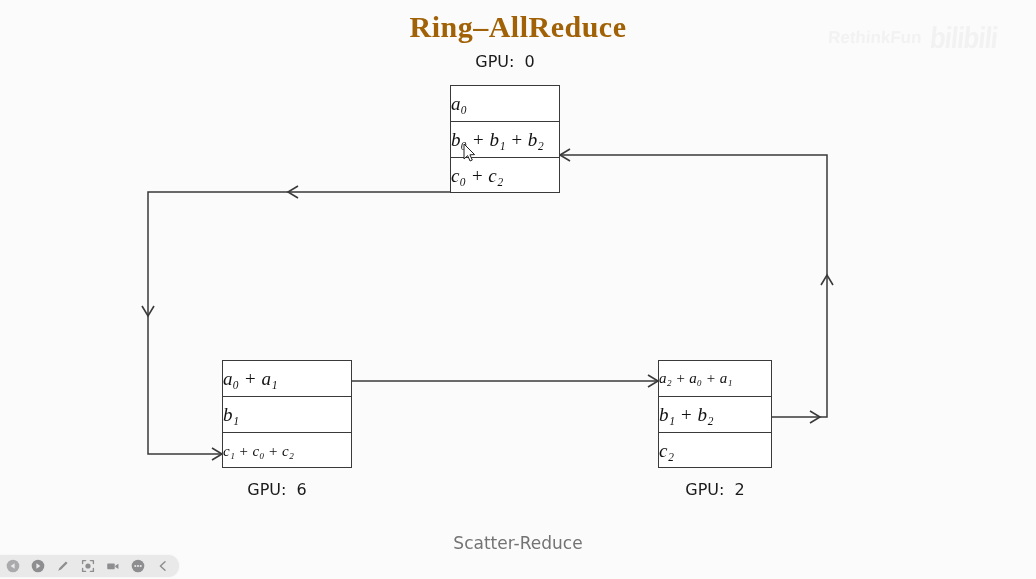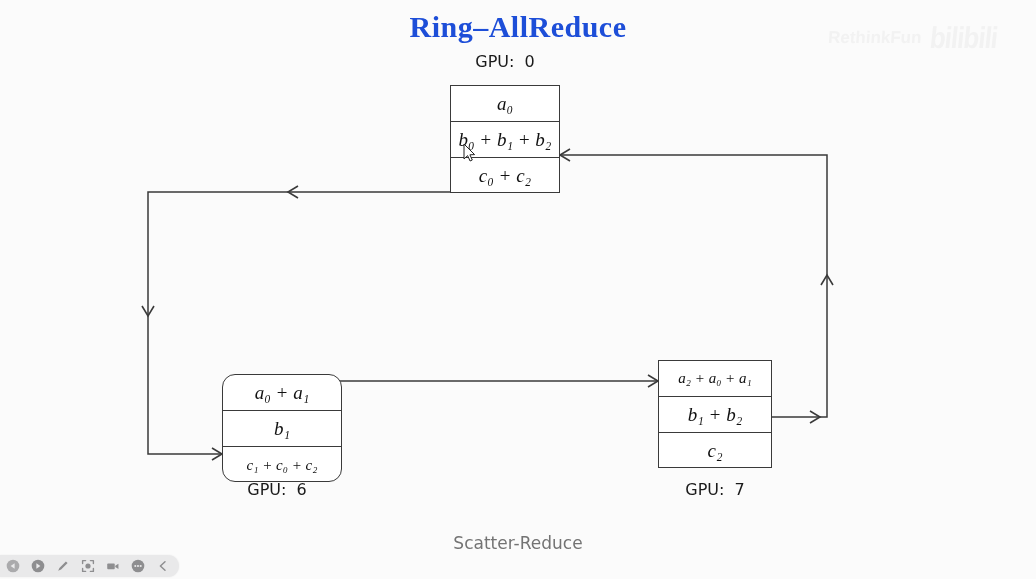--- a/index.html
+++ b/index.html
@@ -21,21 +21,21 @@
   #title {
     position: absolute;
     left: 0;
     top: 10px;
     width: 1036px;
     text-align: center;
     font-family: "Liberation Serif", serif;
     font-weight: bold;
     font-size: 30px;
     letter-spacing: 0.5px;
-    color: #1d4ed8;
+    color: #a16207;
   }
 
   
   #watermark {
     position: absolute;
     left: 828px;
     top: 16px;
     width: 208px;
     height: 44px;
     display: flex;
@@ -77,39 +77,38 @@
     position: absolute;
     border: 1.4px solid #3a3a3a;
     background: #ffffff;
     box-sizing: border-box;
   }
   .gpu-row {
     box-sizing: border-box;
     border-bottom: 1.4px solid #3a3a3a;
     display: flex;
     align-items: center;
-    justify-content: center;
     font-family: "Liberation Serif", serif;
     font-style: italic;
     color: #111111;
     white-space: nowrap;
   }
   .gpu-row:last-child { border-bottom: none; }
   .gpu-row.sz-normal { font-size: 19px; }
   .gpu-row.sz-small  { font-size: 15px; }
 
   
   #gpu0 { left: 440px; top: 52px; width: 130px; height: 145px; }
   #gpu0 .gpu-label { top: 0; left: 0; }
   #gpu0 .gpu-box { left: 10px; top: 33px; width: 110px; height: 108px; }
   #gpu0 .gpu-row { height: 36px; }
 
   
   #gpu1 { left: 212px; top: 360px; width: 130px; height: 148px; }
-  #gpu1 .gpu-box { left: 10px; top: 14px; width: 120px; height: 108px; border-radius: 13px; }
+  #gpu1 .gpu-box { left: 10px; top: 0px; width: 130px; height: 108px; }
   #gpu1 .gpu-row { height: 36px; }
   #gpu1 .gpu-label { top: 120px; left: 0; }
 
   
   #gpu2 { left: 648px; top: 360px; width: 134px; height: 148px; }
   #gpu2 .gpu-box { left: 10px; top: 0px; width: 114px; height: 108px; }
   #gpu2 .gpu-row { height: 36px; font-style: italic; }
   #gpu2 .gpu-label { top: 120px; left: 0; }
 
   
@@ -236,21 +235,21 @@
       <div class="gpu-row sz-small">
         <span>a₂ + a₀ + a₁</span>
       </div>
       <div class="gpu-row sz-normal">
         <span>b₁ + b₂</span>
       </div>
       <div class="gpu-row sz-normal">
         <span>c₂</span>
       </div>
     </div>
-    <div class="gpu-label">GPU:  7</div>
+    <div class="gpu-label">GPU:  2</div>
   </div>
 
   <div id="caption">Scatter-Reduce</div>
 
   <svg id="cursor" viewBox="0 0 14 20" width="14" height="20">
     <path d="M1,1 L1,16 L4.6,12.6 L7.1,18 L9.3,17 L6.9,11.8 L11.6,11.6 Z" fill="#ffffff" stroke="#222222" stroke-width="1"></path>
   </svg>
 
   <div id="toolbar">
     <div class="tb-btn">

